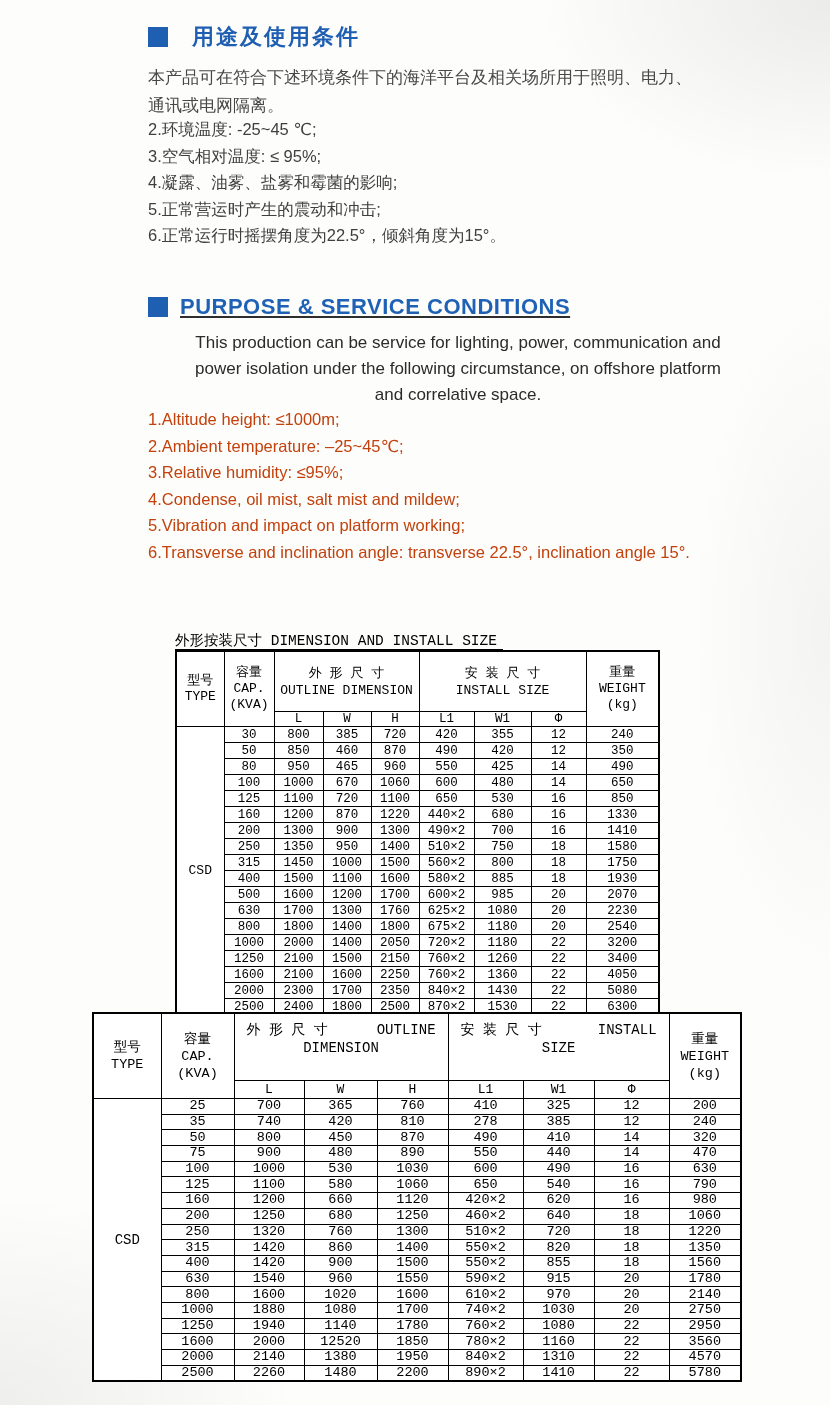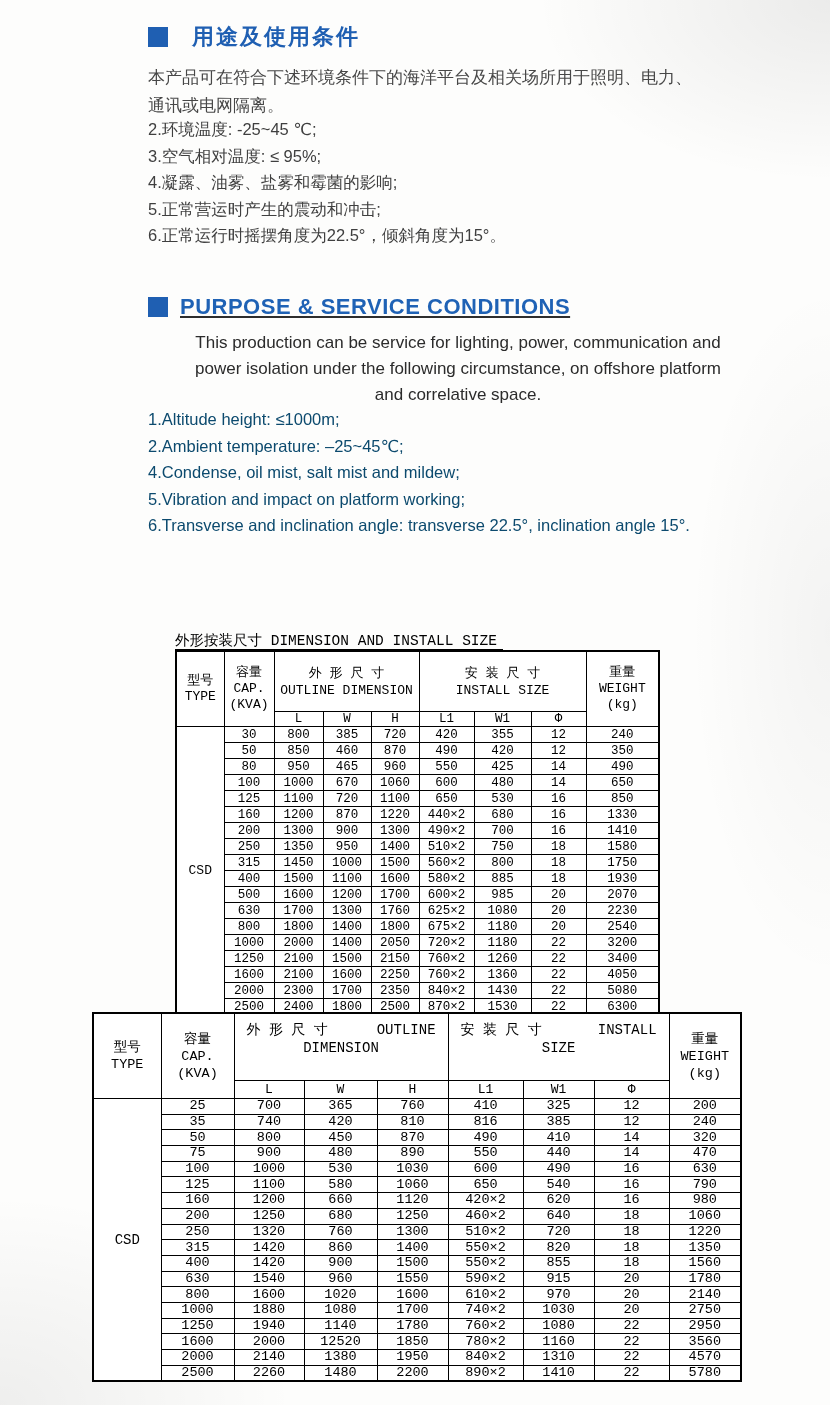--- a/index.html
+++ b/index.html
@@ -19,21 +19,21 @@
   .bullet{width:20px;height:20px;background:#1f5fb2;flex:0 0 auto;}
   .h-cn{font-size:22px;font-weight:bold;color:#1f5fb2;letter-spacing:2px;margin:0;}
   .h-en{font-size:22px;font-weight:bold;color:#1f62b5;letter-spacing:0.5px;margin:0;}
   
   .pre{white-space:pre-line;}
   .intro-cn{font-size:17px;line-height:28px;color:#474747;margin:0;}
   .intro-en{font-size:17px;line-height:26px;color:#2b2b2b;margin:0;}
   ul.conds{list-style:none;margin:0;padding:0;}
   ul.conds li{height:26.5px;line-height:26.5px;}
   .conds-cn li{font-size:16.5px;color:#3f3f3f;}
-  .conds-en li{font-size:16.5px;color:#0c4a6e;}
+  .conds-en li{font-size:16.5px;color:#c2410c;}
   
   .mono{font-family:"Liberation Mono","DejaVu Sans Mono",monospace;}
   .tbl-title{font-size:14.5px;line-height:16px;color:#000;border-bottom:1px solid #000;display:inline-block;padding-right:6px;margin:0;}
   table.spec{border-collapse:collapse;table-layout:fixed;border:2px solid #000;background:#fff;color:#000;}
   table.spec th,table.spec td{border:1px solid #000;padding:0;text-align:center;vertical-align:middle;font-weight:normal;}
   
   .t1 th.grp{height:59px;font-size:13px;line-height:17px;}
   .t1 th.mrg{height:auto;font-size:13px;line-height:16px;}
   .t1 th.sub{height:14px;font-size:12.5px;line-height:14px;}
   .t1 td{height:15px;font-size:12.5px;line-height:14px;}
@@ -71,20 +71,21 @@
   <h2 class="h-en">PURPOSE &amp; SERVICE CONDITIONS</h2>
 </div>
 
 <p class="abs intro-en pre" style="left:148px;top:330px;width:620px;text-align:center;">This production can be service for lighting, power, communication and
 power isolation under the following circumstance, on offshore platform
 and correlative space.</p>
 
 <ul class="abs conds conds-en" style="left:148px;top:406px;">
   <li>1.Altitude height: ≤1000m;</li>
   <li>2.Ambient temperature: –25~45℃;</li>
+  <li>3.Relative humidity: ≤95%;</li>
   <li>4.Condense, oil mist, salt mist and mildew;</li>
   <li>5.Vibration and impact on platform working;</li>
   <li>6.Transverse and inclination angle: transverse 22.5°, inclination angle 15°.</li>
 </ul>
 
 <div class="abs mono" style="left:175px;top:588px;margin-top:44px;">
   <div class="tbl-title">外形按装尺寸 DIMENSION AND INSTALL SIZE</div>
   <table class="spec t1" style="width:483px;">
     <colgroup>
       <col style="width:48px">
@@ -364,21 +365,21 @@
           <td>410</td>
           <td>325</td>
           <td>12</td>
           <td>200</td>
         </tr>
         <tr>
           <td>35</td>
           <td>740</td>
           <td>420</td>
           <td>810</td>
-          <td>816</td>
+          <td>278</td>
           <td>385</td>
           <td>12</td>
           <td>240</td>
         </tr>
         <tr>
           <td>50</td>
           <td>800</td>
           <td>450</td>
           <td>870</td>
           <td>490</td>

